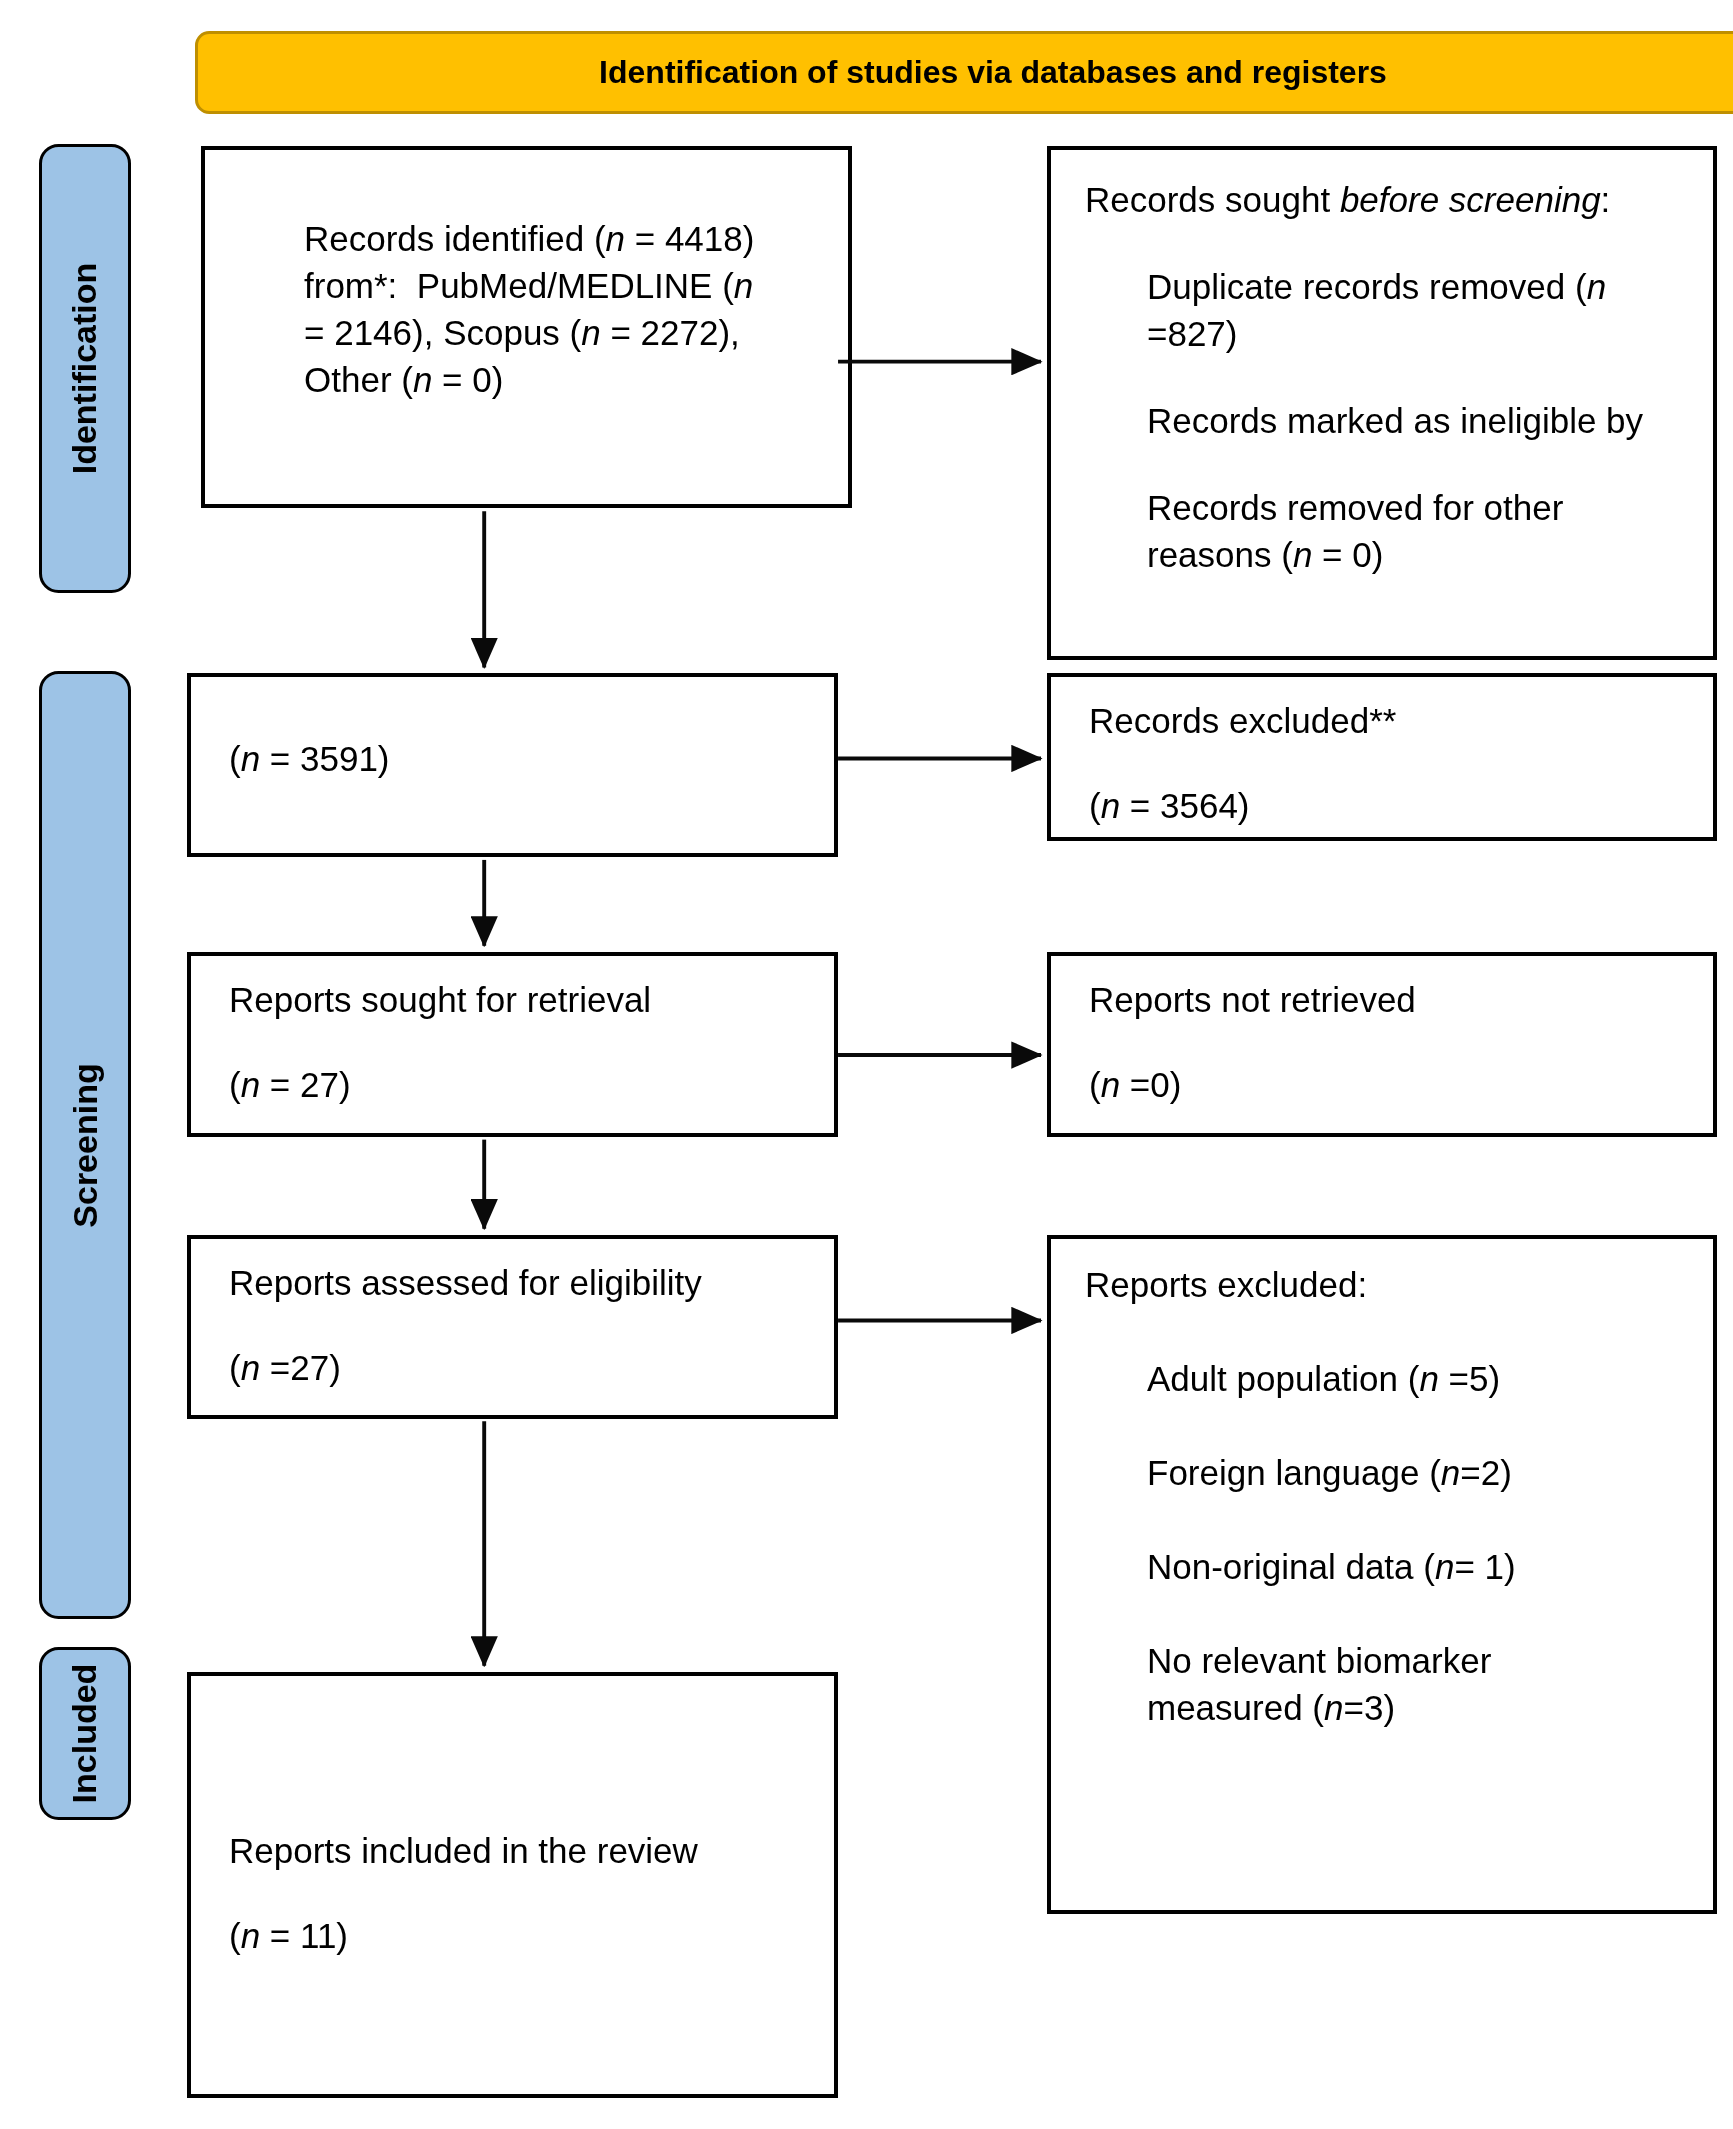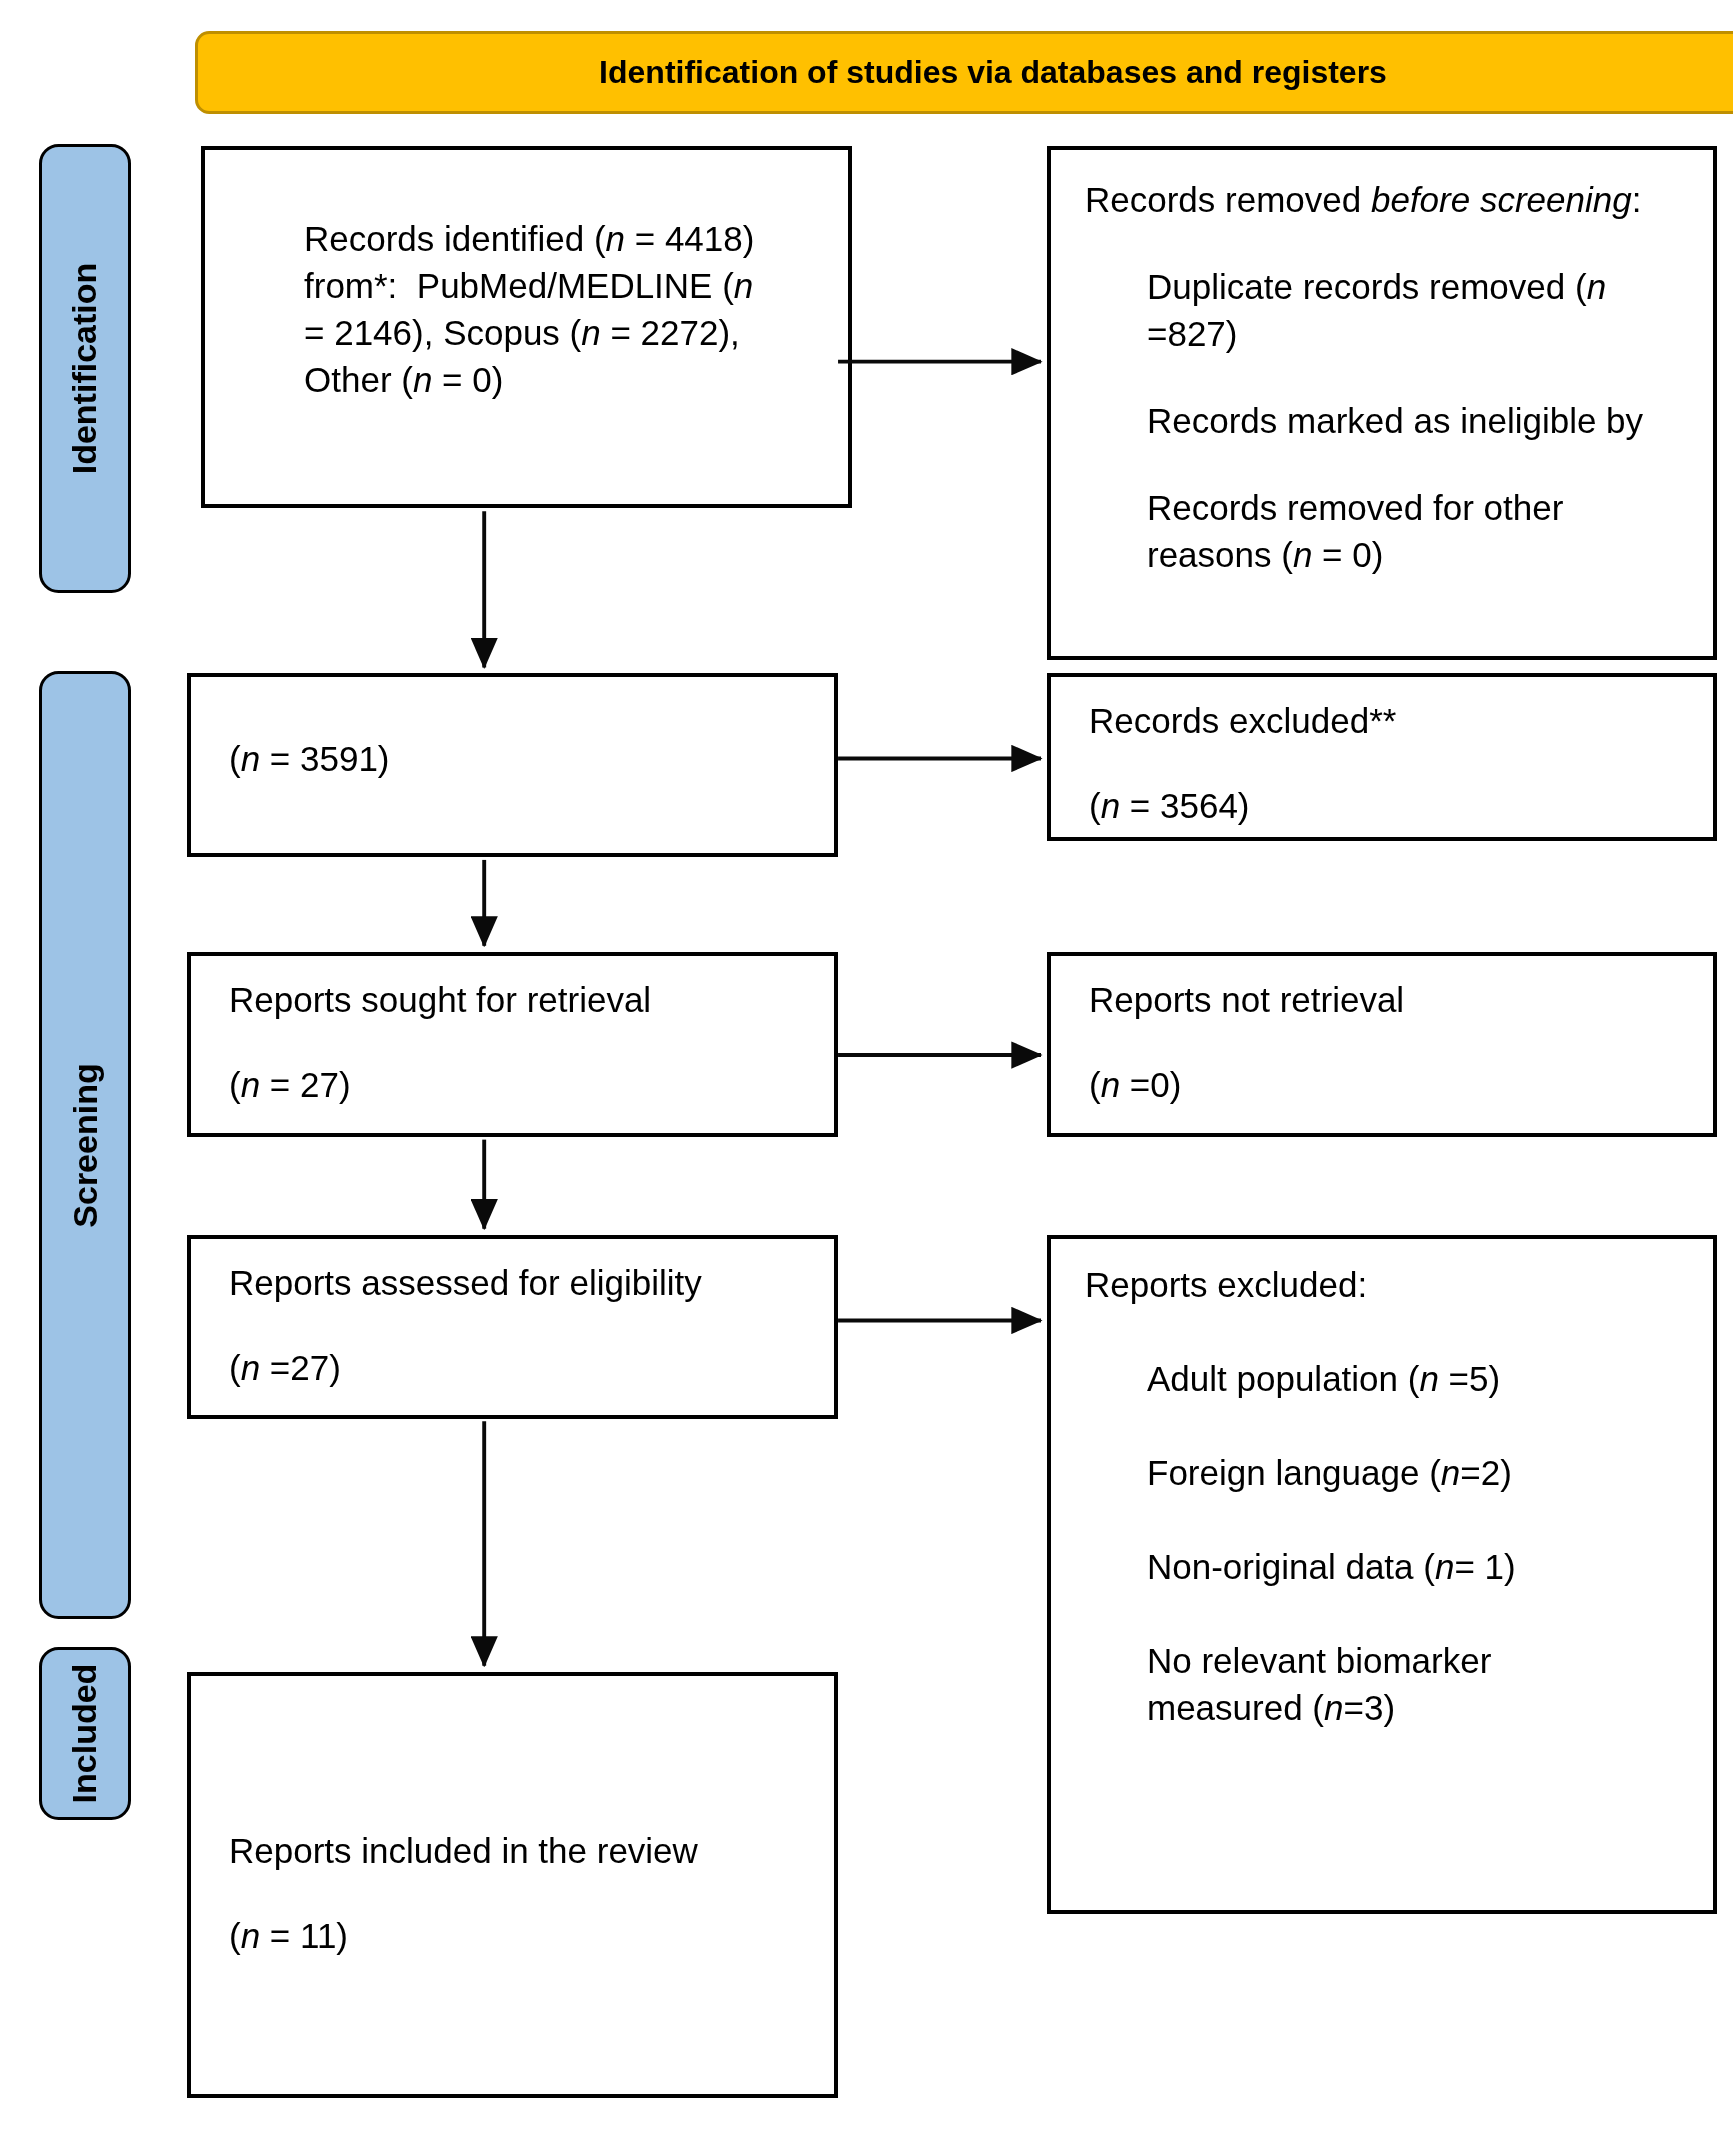--- a/index.html
+++ b/index.html
@@ -85,21 +85,21 @@
     <div class="inner">
       <div>Records identified (<i>n</i> = 4418)</div>
       <div>from*:&nbsp; PubMed/MEDLINE (<i>n</i></div>
       <div>= 2146), Scopus (<i>n</i> = 2272),</div>
       <div>Other (<i>n</i> = 0)</div>
     </div>
   </div>
 
   <div class="box b2">
     <div class="inner">
-      <div><span>Records removed </span><i>before screening</i><span>:</span></div>
+      <div><span>Records sought </span><i>before screening</i><span>:</span></div>
       <div class="sub">
         <div>Duplicate records removed (<i>n</i></div>
         <div>=827)</div>
       </div>
       <div class="sub">
         <div>Records marked as ineligible by</div>
       </div>
       <div class="sub">
         <div>Records removed for other</div>
         <div>reasons (<i>n</i> = 0)</div>
@@ -122,21 +122,21 @@
 
   <div class="box b5">
     <div class="inner pad-std">
       <div>Reports sought for retrieval</div>
       <div class="count">(<i>n</i> = 27)</div>
     </div>
   </div>
 
   <div class="box b6">
     <div class="inner pad-std">
-      <div>Reports not retrieval</div>
+      <div>Reports not retrieved</div>
       <div class="count">(<i>n</i> =0)</div>
     </div>
   </div>
 
   <div class="box b7">
     <div class="inner pad-std">
       <div>Reports assessed for eligibility</div>
       <div class="count">(<i>n</i> =27)</div>
     </div>
   </div>

